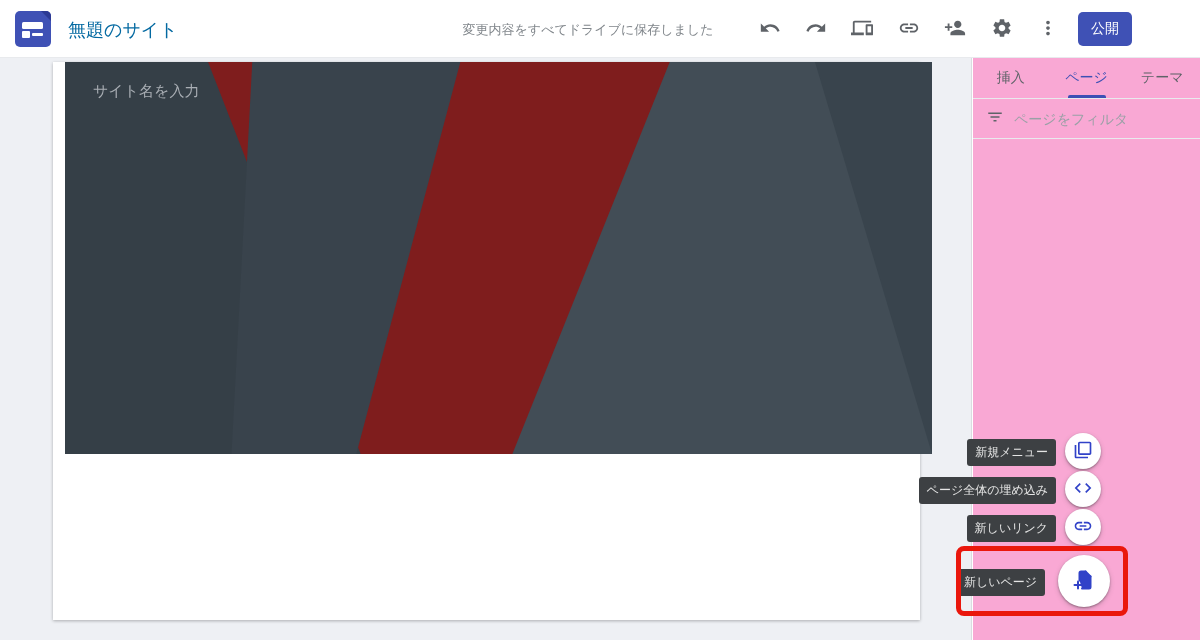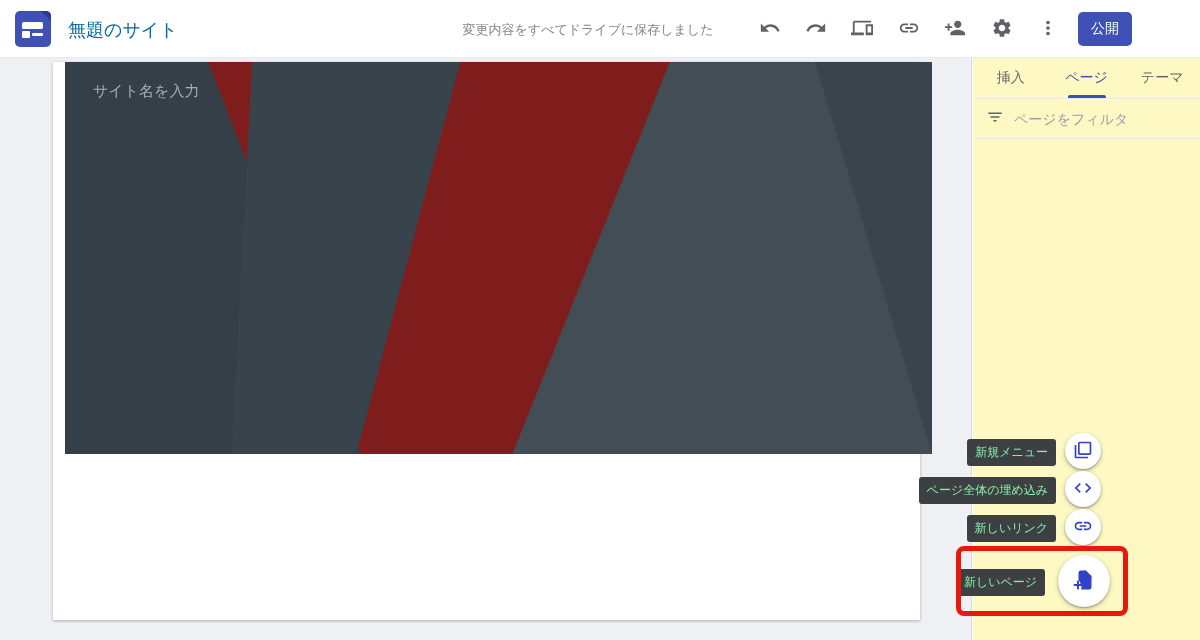--- a/index.html
+++ b/index.html
@@ -41,21 +41,21 @@
   .banner .sh { position:absolute; top:0; height:100%; }
   .sh1 { left:0; width:55%; background:#353f47; clip-path:polygon(0 0,30% 0,62% 100%,0 100%); }
   .sh2 { left:12%; width:48%; background:#39434c; clip-path:polygon(20% 0,70% 0,45% 100%,15% 100%); }
   .sh3 { right:0; width:55%; background:#424d56; clip-path:polygon(45% 0,100% 0,100% 100%,12% 100%); }
   .sh4 { right:0; width:30%; background:#39444d; clip-path:polygon(55% 0,100% 0,100% 100%); }
   .site-name { position:absolute; left:28px; top:20px; font-size:15px; color:#a9aeb4; }
   .page-title { position:absolute; left:0; top:78px; width:100%; text-align:center;
     color:#fff; font-size:68px; font-weight:300; line-height:1.34; letter-spacing:2px; }
 
   
-  .sidebar { position:absolute; left:973px; top:58px; width:227px; height:582px; background:#fef9c3; }
+  .sidebar { position:absolute; left:973px; top:58px; width:227px; height:582px; background:#f9a8d4; }
   .tabs { display:flex; height:41px; border-bottom:1px solid #e8eaed; }
   .tab { flex:1; display:flex; align-items:center; justify-content:center; position:relative;
     font-size:14px; color:#5f6368; cursor:pointer; }
   .tab.active { color:#3c50b4; }
   .tab.active .underline { position:absolute; bottom:0; left:50%; transform:translateX(-50%);
     width:38px; height:3px; background:#3c50b4; border-radius:2px 2px 0 0; }
   .filter-row { display:flex; align-items:center; height:40px; padding:0 13px; gap:10px;
     border-bottom:1px solid #e8eaed; }
   .filter-row svg { width:18px; height:18px; fill:#5f6368; flex:none; }
   .filter-input { border:none; outline:none; flex:1; font-size:14px; color:#202124;
@@ -67,21 +67,21 @@
   .home-label { font-size:14px; color:#3344b0; }
 
   
   .fab { position:absolute; background:#fff; border:none; border-radius:50%; cursor:pointer;
     display:flex; align-items:center; justify-content:center; z-index:6;
     box-shadow:0 1px 2px rgba(0,0,0,.3), 0 2px 5px rgba(60,64,67,.25); }
   .fab.small { width:36px; height:36px; }
   .fab.big { width:52px; height:52px; }
   .fab svg { width:20px; height:20px; fill:#3142c8; }
   .fab.big svg { width:24px; height:24px; }
-  .tooltip { position:absolute; background:#3d4043; color:#86efac; font-size:12px;
+  .tooltip { position:absolute; background:#3d4043; color:#e5e5e5; font-size:12px;
     padding:5px 8px; border-radius:3px; white-space:nowrap; z-index:6; }
 
   .annotation { position:absolute; left:956px; top:546px; width:172px; height:70px;
     border:5px solid #ea170c; border-radius:8px; z-index:10; pointer-events:none; }
 </style>
 </head>
 <body>
 
 <div class="stage">
 

